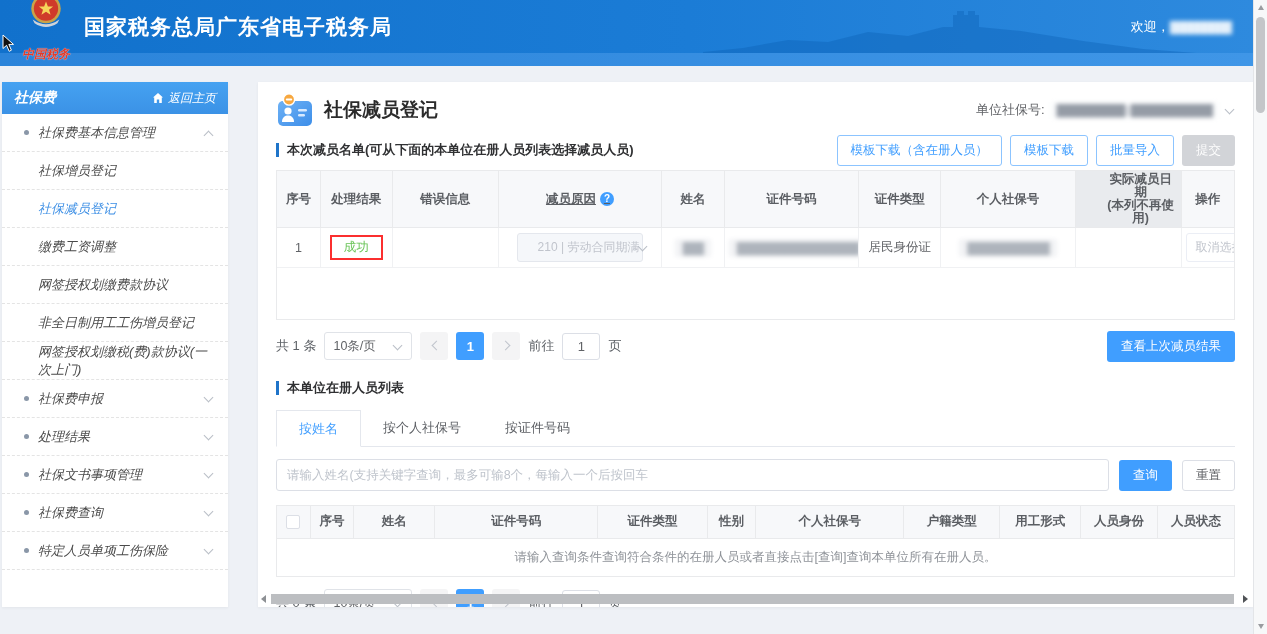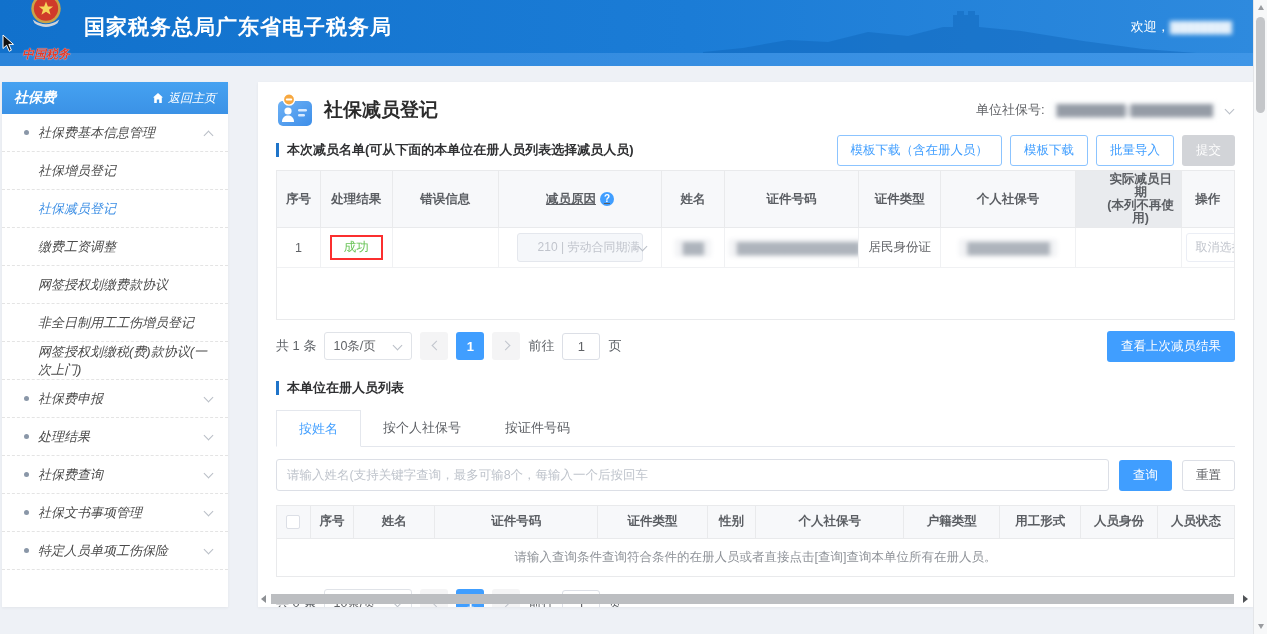--- a/index.html
+++ b/index.html
@@ -175,26 +175,26 @@
         <span class="lbl">社保费申报</span>
         <span class="chev down"></span>
       </div>
       <div class="menu-item">
         <span class="dot"></span>
         <span class="lbl">处理结果</span>
         <span class="chev down"></span>
       </div>
       <div class="menu-item">
         <span class="dot"></span>
+        <span class="lbl">社保文书事项管理</span>
+        <span class="chev down"></span>
+      </div>
+      <div class="menu-item">
+        <span class="dot"></span>
         <span class="lbl">社保费查询</span>
-        <span class="chev down"></span>
-      </div>
-      <div class="menu-item">
-        <span class="dot"></span>
-        <span class="lbl">社保文书事项管理</span>
         <span class="chev down"></span>
       </div>
       <div class="menu-item">
         <span class="dot"></span>
         <span class="lbl">特定人员单项工伤保险</span>
         <span class="chev down"></span>
       </div>
     </nav>
   </aside>
 

